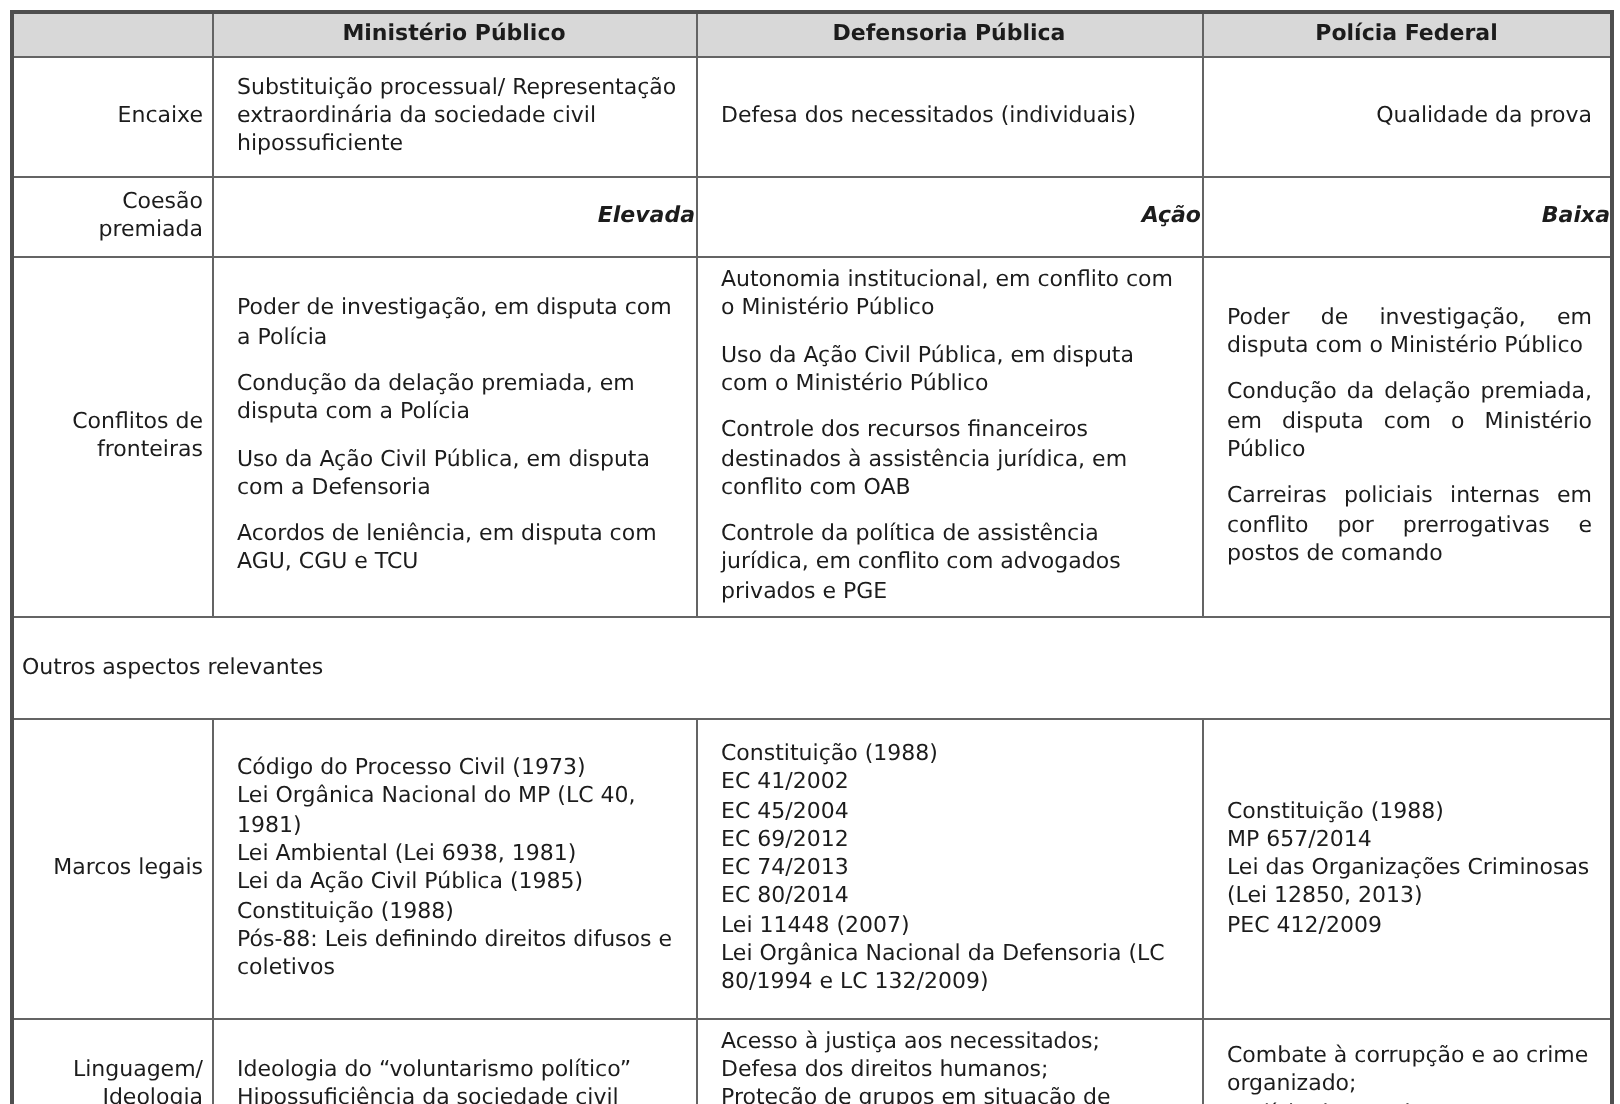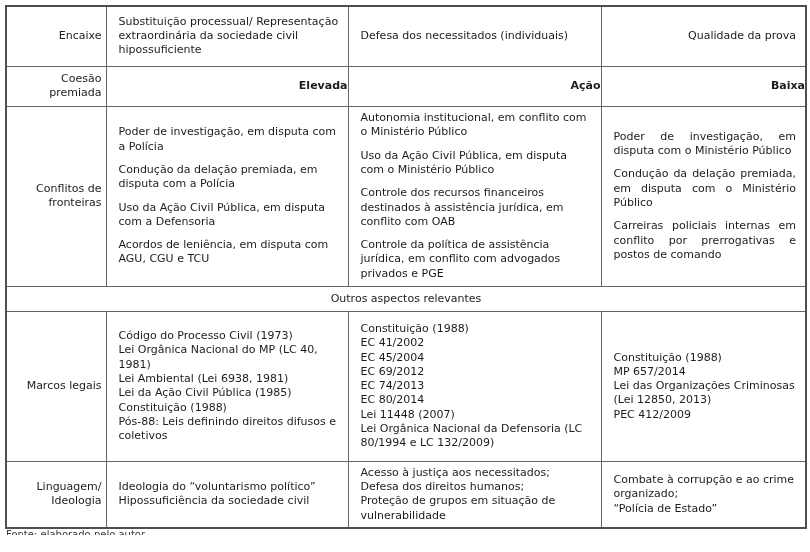--- a/index.html
+++ b/index.html
@@ -36,42 +36,48 @@
   td.lbl {
     padding:2px 4px 2px 6px;
     white-space:pre-line;
     text-align:right;
   }
   td.cell { padding:4px 9px 4px 12px; text-align:left; }
   td.cell p { margin:0; }
   td.cell.gap p + p { margin-top:9px; }
   td.cell.justify p { text-align:justify; }
   td.center { text-align:right; }
-  td.bold { font-weight:bold; }
-  td.span-center { text-align:center; padding:5px 4px; }
+  td.bold { font-weight:bold;font-style:italic; }
+  td.span-center { text-align:left; padding:18px 4px; }
 
   .footnote {
     height:6px; overflow:hidden;
     font-size:10px; line-height:12px; color:#3a3a3a;
     padding-left:1px;
   }
 </style>
 </head>
 <body>
 
 <div class="page">
   <table class="cmp">
     <colgroup>
       <col style="width:100px">
         <col style="width:242px">
         <col style="width:253px">
         <col style="width:205px">
     </colgroup>
 
     <tbody>
+        <tr class="r-head">
+      <th></th>
+      <th>Ministério Público</th>
+      <th>Defensoria Pública</th>
+      <th>Polícia Federal</th>
+    </tr>
 
     <tr class="r-encaixe">
       <td class="lbl">Encaixe</td>
       <td class="cell">
             <p>Substituição processual/ Representação extraordinária da sociedade civil hipossuficiente</p>
           </td>
       <td class="cell">
             <p>Defesa dos necessitados (individuais)</p>
           </td>
       <td class="cell center">

